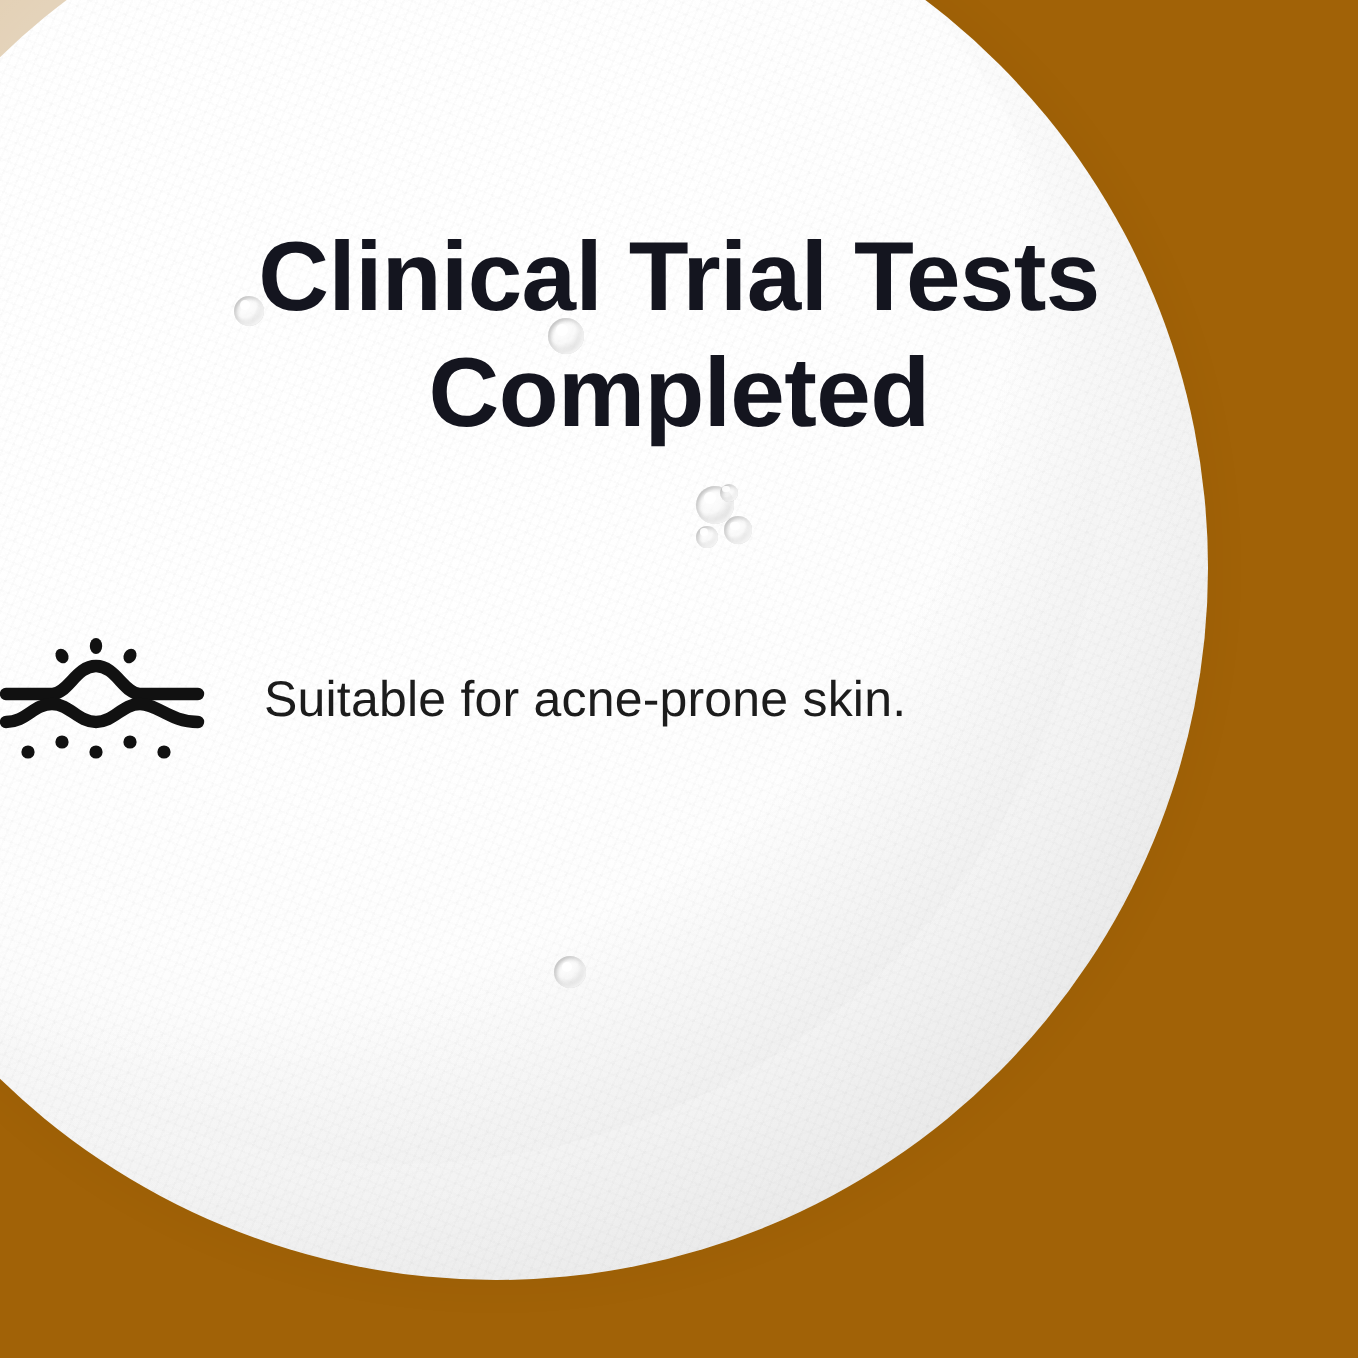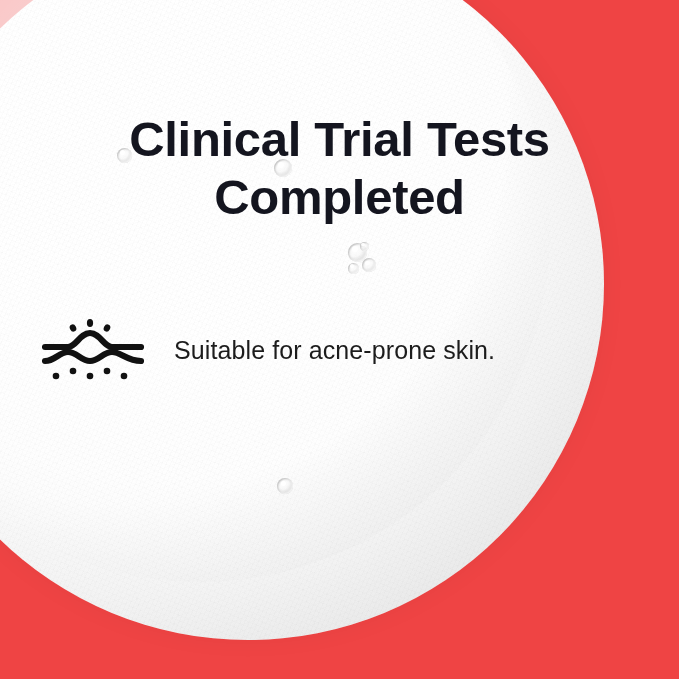--- a/index.html
+++ b/index.html
@@ -89,21 +89,20 @@
     position: absolute;
     left: 0;
     top: 312px;
     width: 679px;
   }
   .feature-row {
     position: relative;
     display: flex;
     align-items: center;
     height: 76px;
-    margin-left: 42px;
   }
   .feature-row + .feature-row { margin-top: 42px; }
   .feature-icon {
     width: 112px;
     flex: 0 0 112px;
     display: flex;
     align-items: center;
     justify-content: flex-start;
     color: #111111;
   }
@@ -128,21 +127,21 @@
     position: absolute;
     left: 22%; top: 18%;
     width: 34%; height: 34%;
     border-radius: 50%;
     background: rgba(255,255,255,0.9);
   }
 </style>
 </head>
 <body>
 
-<div class="stage" style="background: #ef4444;">
+<div class="stage" style="background: #a16207;">
 
   <div class="pad-wrap">
     <div class="pad"></div>
     <div class="pad-inner-edge"></div>
     <div class="pad-texture"></div>
     <div class="pad-shade-r"></div>
   </div>
 
   <div id="droplet-layer">
       <div class="droplet" style="left: 116.5px; top: 147.5px; width: 15px; height: 15px;"></div>

